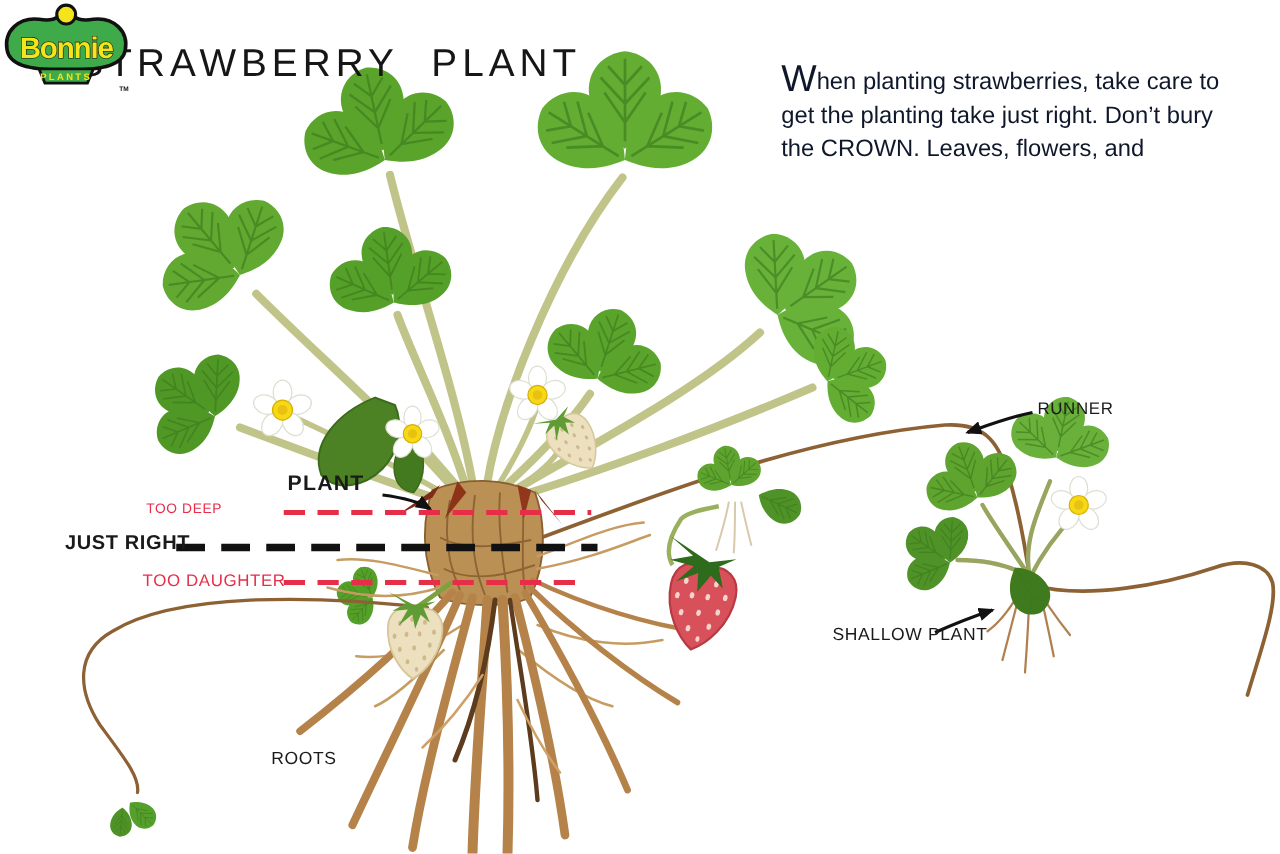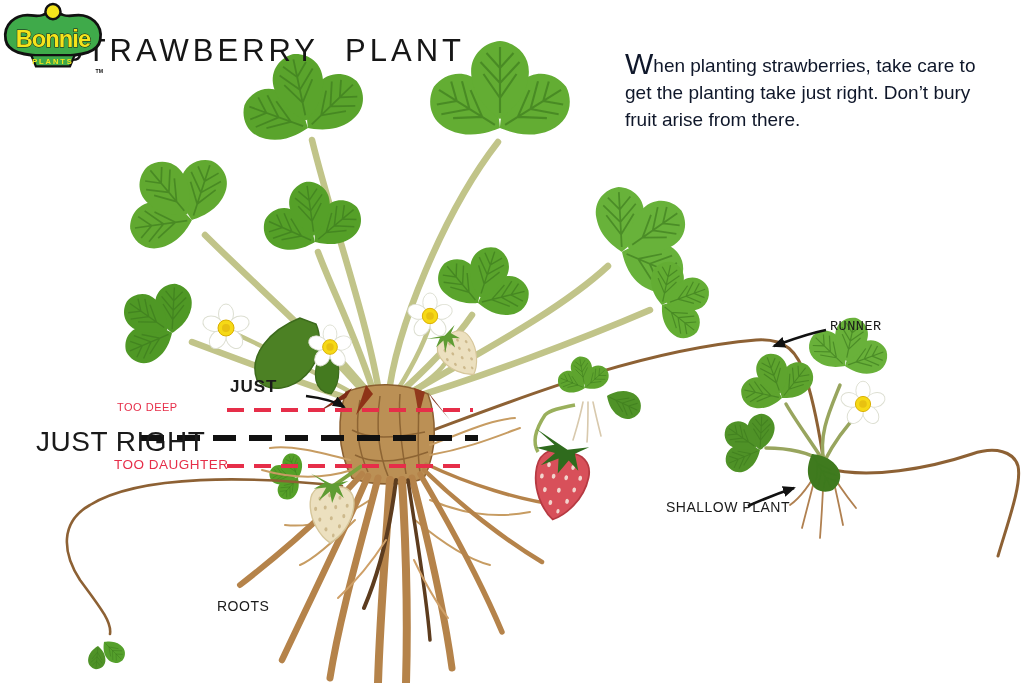--- a/index.html
+++ b/index.html
@@ -8,24 +8,24 @@
   .stage svg{position:absolute;left:0;top:0;}
   .page-title{position:absolute;left:62px;top:33px;font-size:31px;letter-spacing:4px;
               word-spacing:14px;color:#161616;white-space:nowrap;}
   .intro{position:absolute;left:625px;top:50px;width:390px;font-size:19px;line-height:27px;color:#0f172a;}
   .intro .line{white-space:nowrap;}
   .intro .initial{font-size:30px;line-height:27px;vertical-align:-2px;}
   .lbl{position:absolute;white-space:nowrap;}
   .lbl-red{color:#e62e49;}
   .lbl-crown{left:230px;top:377px;font-size:17px;font-weight:700;letter-spacing:1px;}
   .lbl-toodeep{left:117px;top:401px;font-size:11px;letter-spacing:.5px;}
-  .lbl-justright{left:36px;top:426px;font-size:28px;letter-spacing:.5px;}
+  .lbl-justright{left:52px;top:426px;font-size:16px;letter-spacing:.5px;font-weight:bold;}
   .lbl-tooshallow{left:114px;top:457px;font-size:13.5px;letter-spacing:.5px;}
   .lbl-roots{left:217px;top:598px;font-size:14px;letter-spacing:.5px;text-align:center;}
-  .lbl-runner{left:830px;top:319px;font-size:13.5px;letter-spacing:.5px;font-family:Liberation Mono, monospace;}
+  .lbl-runner{left:830px;top:319px;font-size:13.5px;letter-spacing:.5px;}
   .lbl-daughter{left:666px;top:499px;font-size:14px;letter-spacing:.5px;}
   .logo{position:absolute;left:886px;top:594px;width:104px;height:80px;}
 </style>
 </head>
 <body>
 
 <div class="stage">
 
   <svg width="1024" height="683" viewBox="0 0 1024 683">
     <defs>
@@ -225,24 +225,24 @@
       <path d="M826,330 C806,334 788,341 774,346" marker-end="url(#ah)"></path>
       <path d="M748,506 C766,498 782,492 794,488" marker-end="url(#ah)"></path>
     </g>
   </svg>
 
   <div class="page-title">STRAWBERRY PLANT</div>
 
   <div class="intro">
     <div class="line"><span class="initial">W</span><span>hen planting strawberries, take care to</span></div>
     <div class="line">get the planting take just right. Don’t bury</div>
-    <div class="line">fruit arise from there.</div>
+    <div class="line">the CROWN. Leaves, flowers, and</div>
   </div>
 
-  <div class="lbl lbl-crown">JUST</div>
+  <div class="lbl lbl-crown">PLANT</div>
   <div class="lbl lbl-red lbl-toodeep">TOO DEEP</div>
   <div class="lbl lbl-justright">JUST RIGHT</div>
   <div class="lbl lbl-red lbl-tooshallow">TOO DAUGHTER</div>
   <div class="lbl lbl-roots">ROOTS</div>
   <div class="lbl lbl-runner">RUNNER</div>
   <div class="lbl lbl-daughter">SHALLOW PLANT</div>
 
   <svg class="logo" viewBox="0 0 110 80">
     <path d="M6,40 C3,24 16,12 33,14 C43,15.5 48,14 52,9 C54,6.5 58,6.5 60,9 C64,14 69,15.5 79,14 C96,12 109,24 106,40 C104,52 90,57 56,57 C22,57 8,52 6,40 Z" fill="#3faa4a" stroke="#111" stroke-width="3"></path>
     <circle cx="56" cy="10" r="8" fill="#f4e41c" stroke="#111" stroke-width="2.6"></circle>

